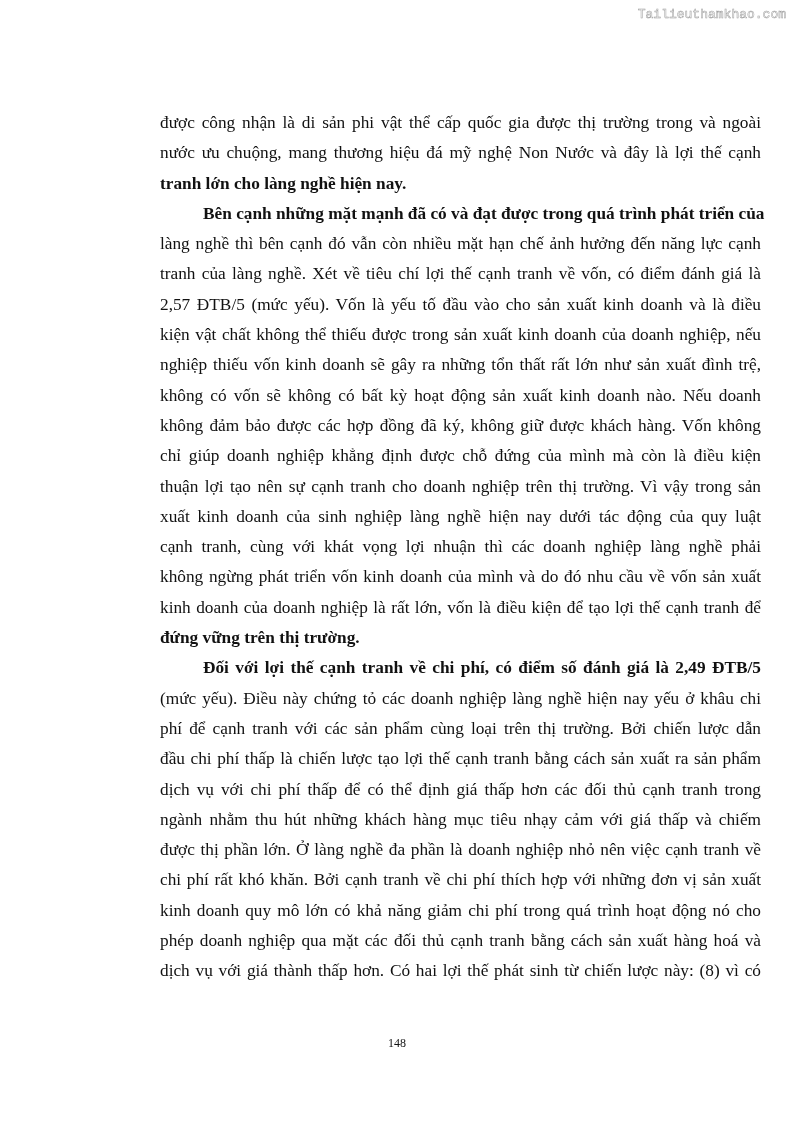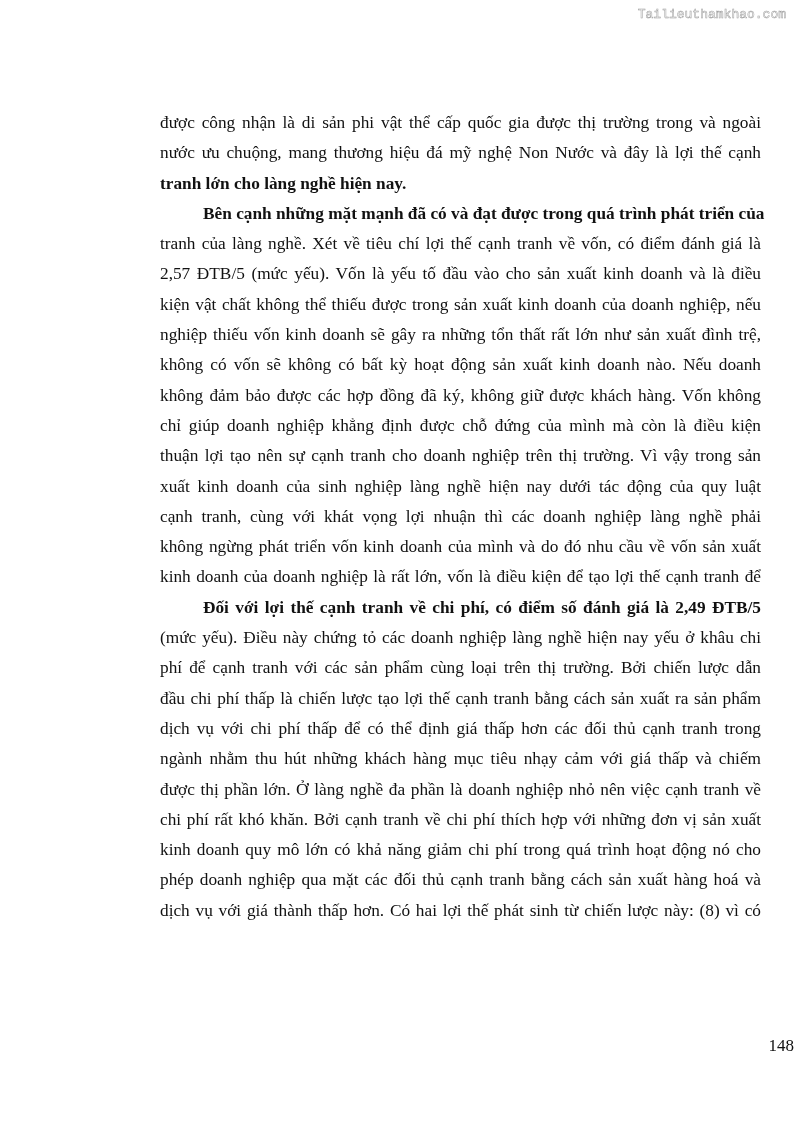--- a/index.html
+++ b/index.html
@@ -51,54 +51,56 @@
     .heading {
       font-style: italic;
       padding-left: 37px;
       text-align-last: left;
     }
     .page-number {
       position: absolute;
       top: 1036px;
       left: 0;
       width: 794px;
-      text-align: right;
-      font-size: 17px;
+      text-align: center;
+      font-size: 12px;
       font-family: "Liberation Serif", "DejaVu Serif", serif;
       color: #111111;
     }
   </style>
 </head>
 <body>
 
 <div class="watermark">Tailieuthamkhao.com</div>
 
 <div class="page-body">
 
   <div>
     <div class="line">được công nhận là di sản phi vật thể cấp quốc gia được thị trường trong và ngoài</div>
     <div class="line">nước ưu chuộng, mang thương hiệu đá mỹ nghệ Non Nước và đây là lợi thế cạnh</div>
     <div class="line last">tranh lớn cho làng nghề hiện nay.</div>
   </div>
 
 
   <div>
     <div class="line indent">Bên cạnh những mặt mạnh đã có và đạt được trong quá trình phát triển của</div>
+    <div class="line">làng nghề thì bên cạnh đó vẫn còn nhiều mặt hạn chế ảnh hưởng đến năng lực cạnh</div>
     <div class="line">tranh của làng nghề. Xét về tiêu chí lợi thế cạnh tranh về vốn, có điểm đánh giá là</div>
     <div class="line">2,57 ĐTB/5 (mức yếu). Vốn là yếu tố đầu vào cho sản xuất kinh doanh và là điều</div>
     <div class="line">kiện vật chất không thể thiếu được trong sản xuất kinh doanh của doanh nghiệp, nếu</div>
     <div class="line">nghiệp thiếu vốn kinh doanh sẽ gây ra những tổn thất rất lớn như sản xuất đình trệ,</div>
     <div class="line">không có vốn sẽ không có bất kỳ hoạt động sản xuất kinh doanh nào. Nếu doanh</div>
     <div class="line">không đảm bảo được các hợp đồng đã ký, không giữ được khách hàng. Vốn không</div>
     <div class="line">chỉ giúp doanh nghiệp khẳng định được chỗ đứng của mình mà còn là điều kiện</div>
     <div class="line">thuận lợi tạo nên sự cạnh tranh cho doanh nghiệp trên thị trường. Vì vậy trong sản</div>
     <div class="line">xuất kinh doanh của sinh nghiệp làng nghề hiện nay dưới tác động của quy luật</div>
     <div class="line">cạnh tranh, cùng với khát vọng lợi nhuận thì các doanh nghiệp làng nghề phải</div>
     <div class="line">không ngừng phát triển vốn kinh doanh của mình và do đó nhu cầu về vốn sản xuất</div>
     <div class="line">kinh doanh của doanh nghiệp là rất lớn, vốn là điều kiện để tạo lợi thế cạnh tranh để</div>
+    <div class="line last">đứng vững trên thị trường.</div>
   </div>
 
   <div>
     <div class="line indent">Đối với lợi thế cạnh tranh về chi phí, có điểm số đánh giá là 2,49 ĐTB/5</div>
     <div class="line">(mức yếu). Điều này chứng tỏ các doanh nghiệp làng nghề hiện nay yếu ở khâu chi</div>
     <div class="line">phí để cạnh tranh với các sản phẩm cùng loại trên thị trường. Bởi chiến lược dẫn</div>
     <div class="line">đầu chi phí thấp là chiến lược tạo lợi thế cạnh tranh bằng cách sản xuất ra sản phẩm</div>
     <div class="line">dịch vụ với chi phí thấp để có thể định giá thấp hơn các đối thủ cạnh tranh trong</div>
     <div class="line">ngành nhằm thu hút những khách hàng mục tiêu nhạy cảm với giá thấp và chiếm</div>
     <div class="line">được thị phần lớn. Ở làng nghề đa phần là doanh nghiệp nhỏ nên việc cạnh tranh về</div>

